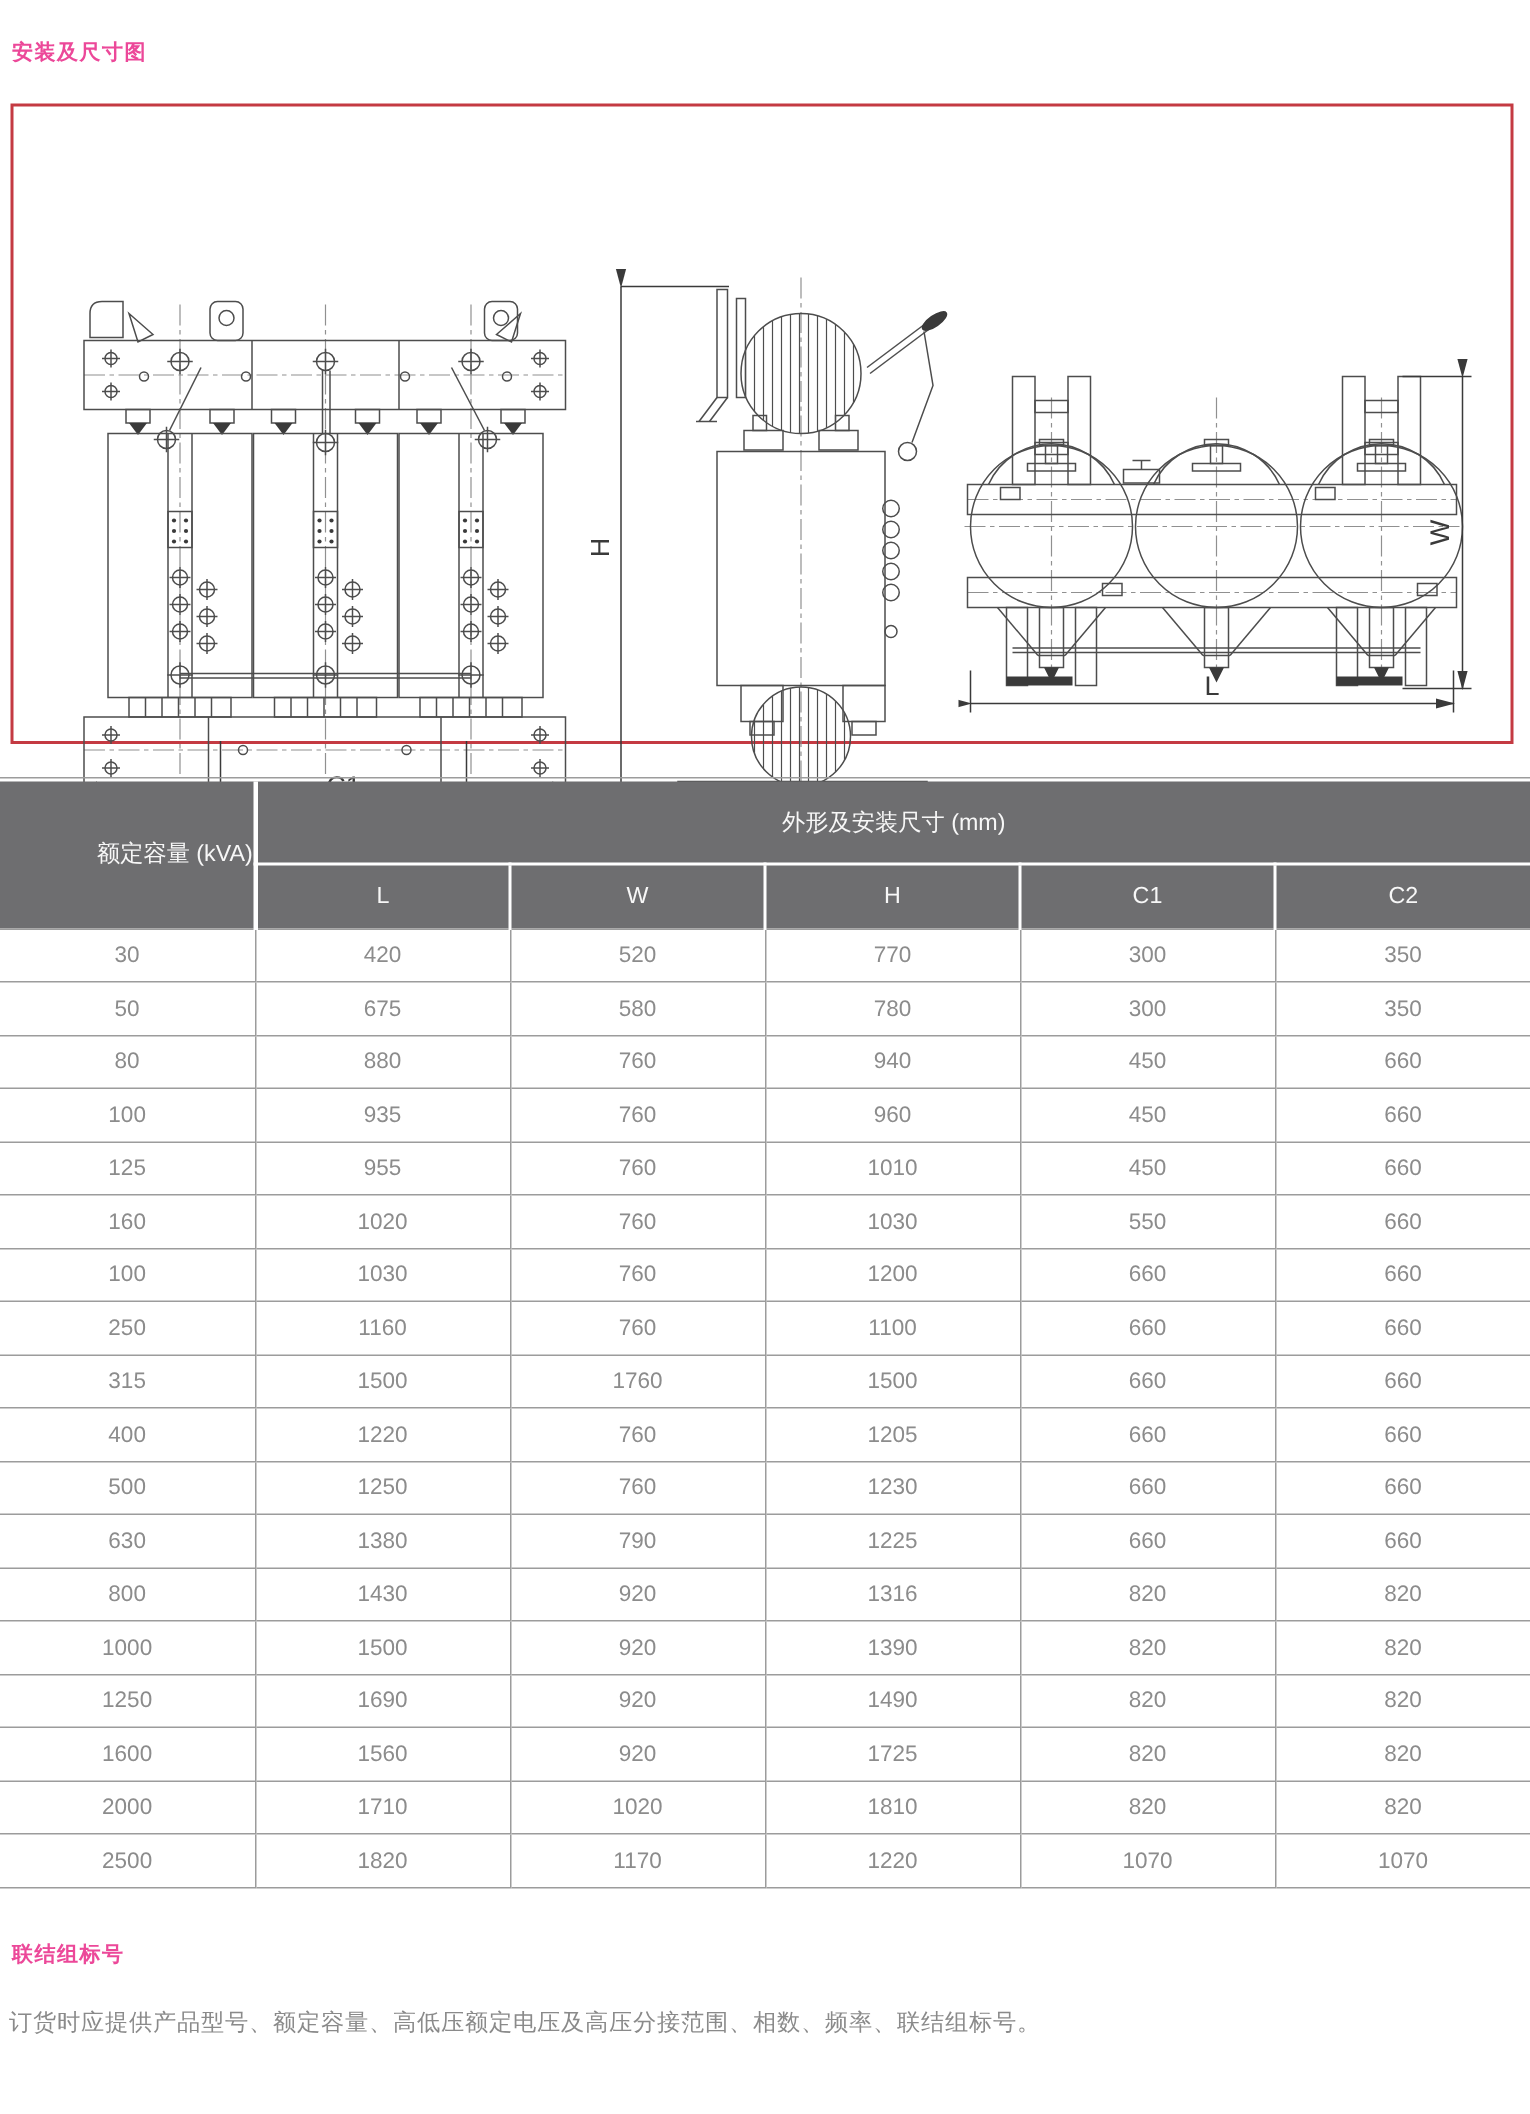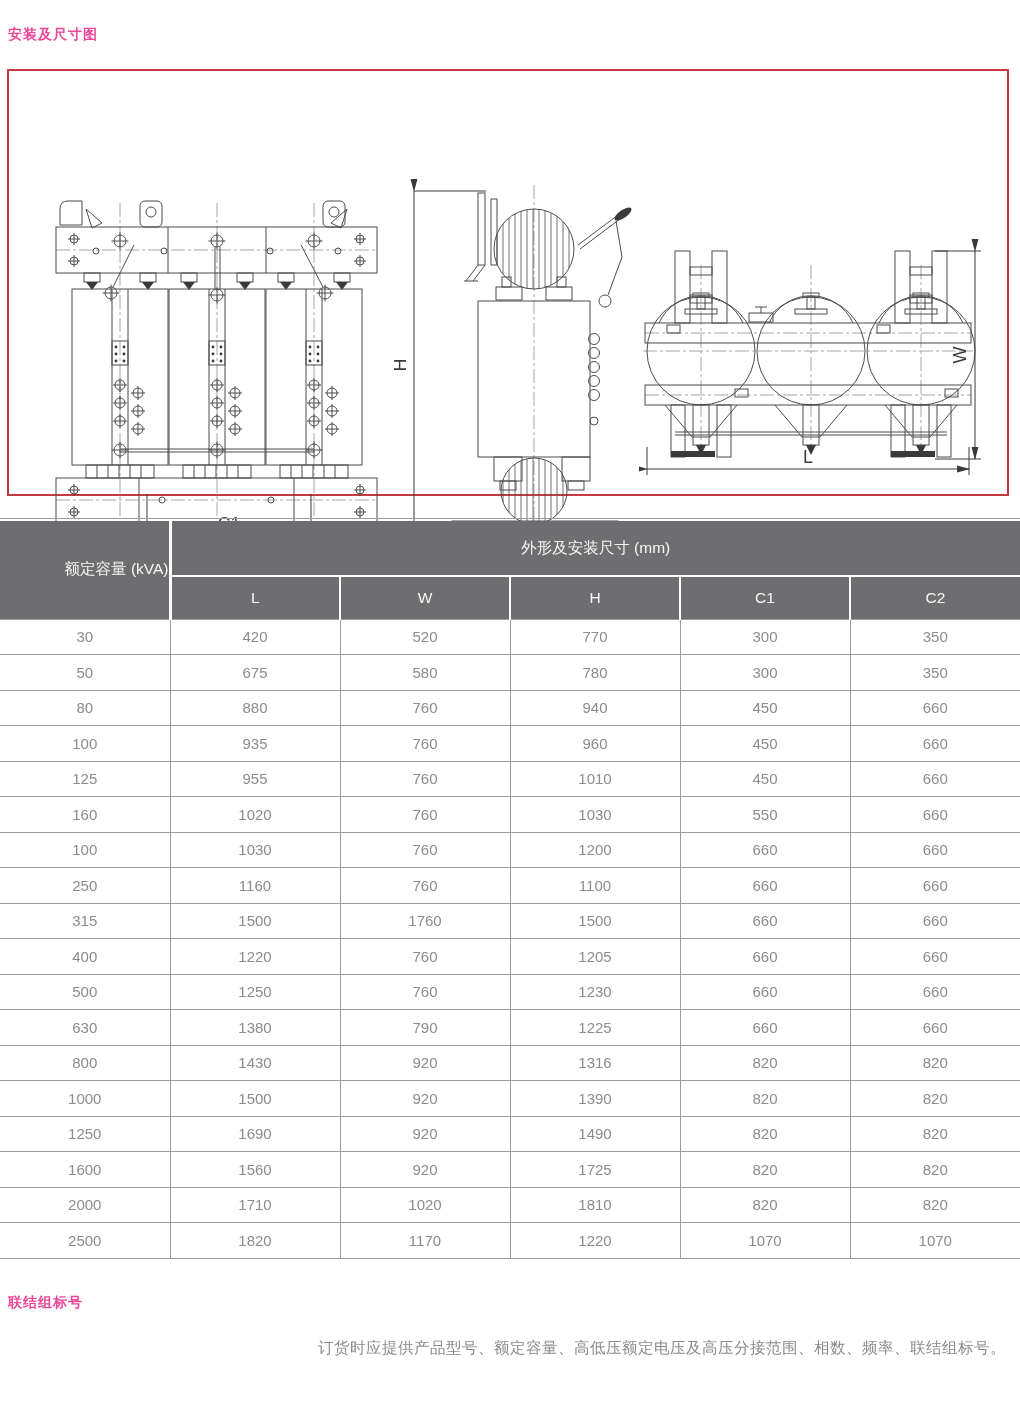--- a/index.html
+++ b/index.html
@@ -6,21 +6,21 @@
   body { background:#fff; font-family:"Liberation Sans","DejaVu Sans",sans-serif; }
   .page { position:relative; width:1020px; height:1409px; background:#fff; overflow:hidden; }
 
   .section-title { position:absolute; left:8px; color:#ec4899; font-size:14px; font-weight:bold; letter-spacing:1px; }
   #title-install { top:26px; }
   #title-order { top:1294px; }
 
   .diagram-box { position:absolute; left:7px; top:69px; width:1002px; height:427px; border:2px solid #c43a42; background:#fff; }
   .drawing { position:absolute; }
 
-  .note-text { position:absolute; left:6px; top:1338px; width:1000px; color:#8a8a8a; font-size:15.5px; letter-spacing:0.5px;text-align:right; }
+  .note-text { position:absolute; left:6px; top:1338px; width:1000px; color:#8a8a8a; font-size:15.5px; letter-spacing:0.5px; }
 
   
   .table-wrap { position:absolute; left:0; top:518px; width:1020px; border-top:1px solid #9c9c9c; padding-top:2px; }
   table { width:1020px; border-collapse:collapse; table-layout:fixed; }
   thead th { background:#6e6e70; color:#f7f7f7; font-weight:normal; font-size:15.5px; }
   th.row-header { border-right:3px solid #fff;text-align:right; }
   th.group-header { border-bottom:2px solid #fff; height:55px; }
   tr.sub-header th { height:43px; border-left:2px solid #fff; }
   tbody td { height:35.5px; text-align:center; color:#8c8c8c; font-size:15px;
              border-top:1px solid #9c9c9c; border-left:1px solid #9c9c9c; }

